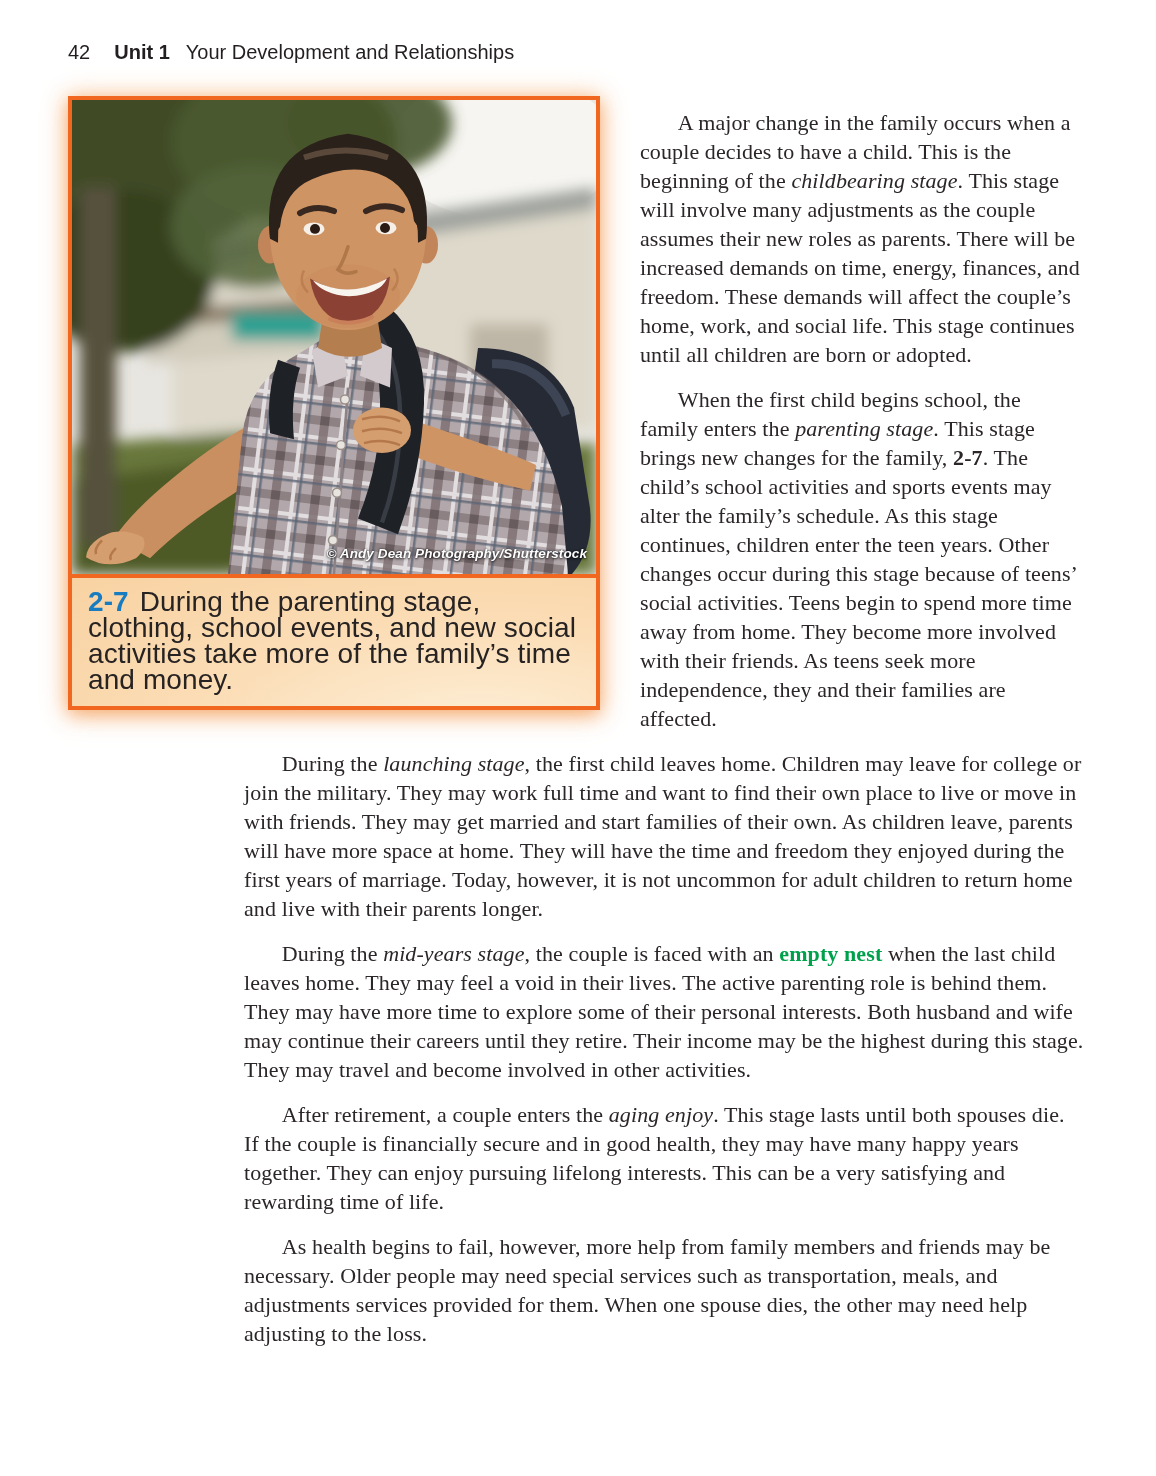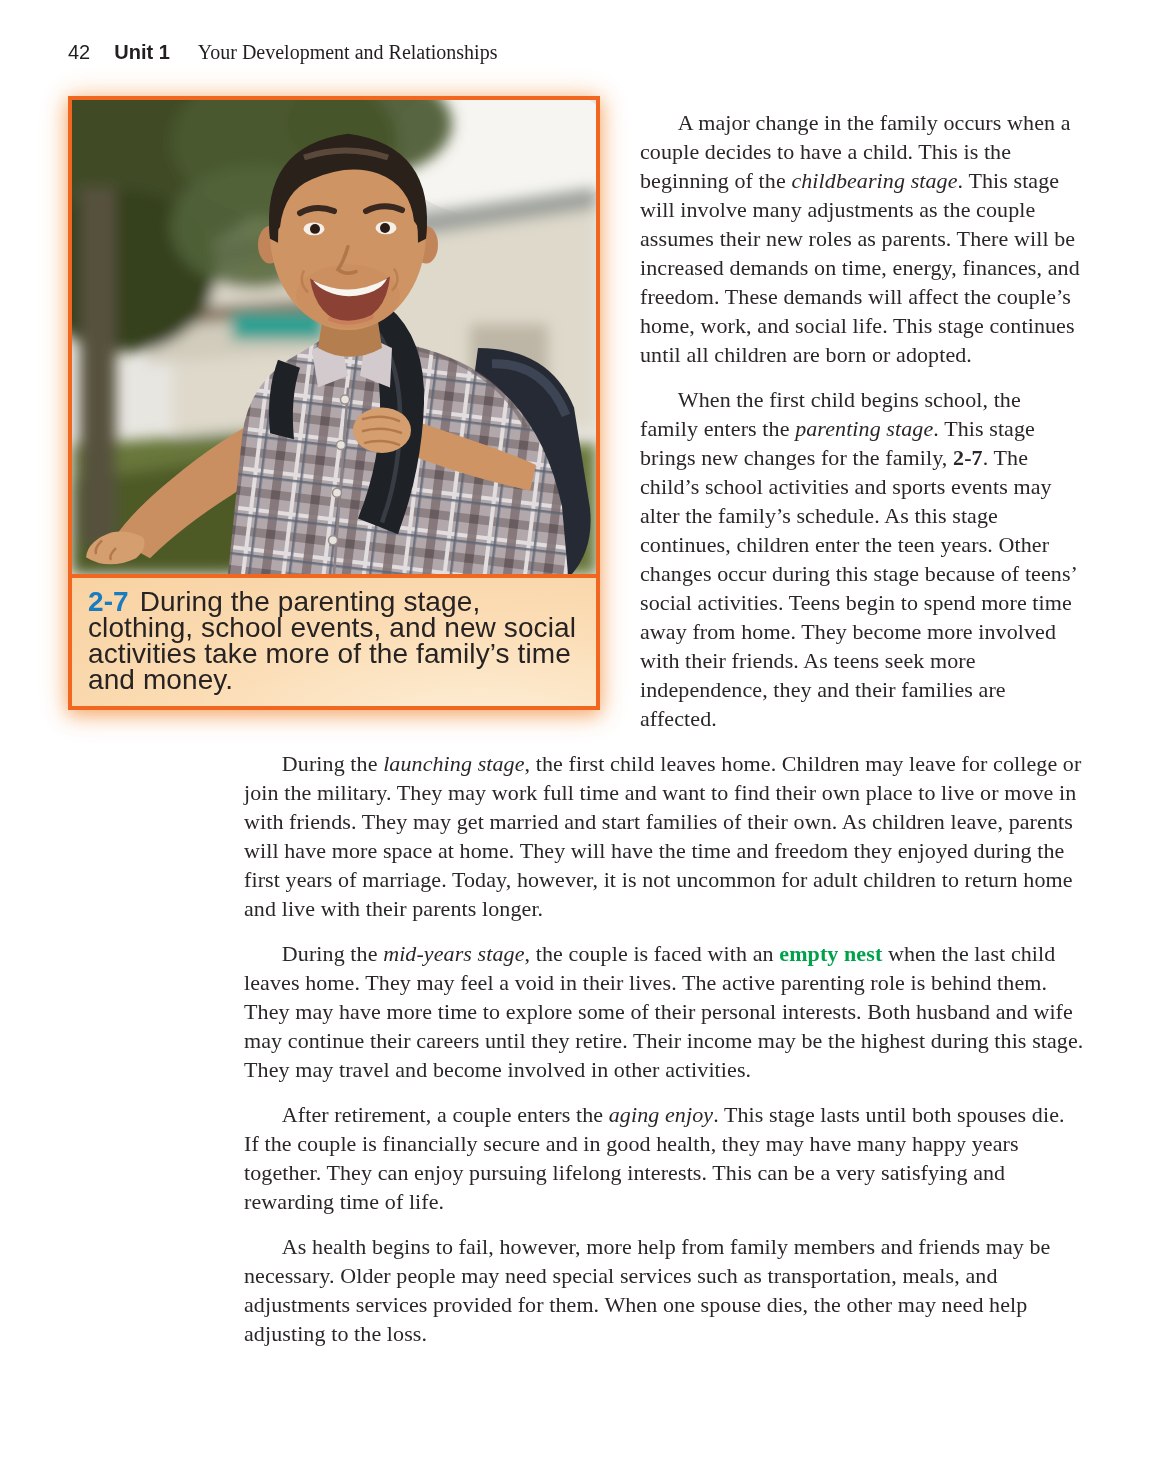--- a/index.html
+++ b/index.html
@@ -23,21 +23,21 @@
   }
   
   .page-header{
     position:absolute;top:40px;left:68px;
     font-family:"Liberation Sans",sans-serif;
     font-size:20px;line-height:24px;color:#231f20;
     white-space:nowrap;
   }
   .pg-num{font-weight:normal;}
   .unit-label{font-weight:bold;margin-left:24px;}
-  .unit-title{margin-left:28px;font-family:Liberation Serif, serif;}
+  .unit-title{margin-left:16px;}
   
   .content{
     position:absolute;top:92px;left:228px;width:872px;
     font-size:22px;line-height:29px;
     letter-spacing:0.1px;
   }
   .body-text p{margin:16px;text-indent:1.72em;}
   .body-text em{font-style:italic;}
   .body-text strong{font-weight:bold;}
   .body-text strong.term{color:var(--green);}
@@ -183,20 +183,21 @@
               <ellipse cx="314" cy="129" rx="10.5" ry="6.5" fill="#f5efe8"></ellipse>
               <circle cx="313" cy="129" r="5" fill="#2a1c15"></circle>
               <path d="M276 148 Q271 164 266 171 Q274 177 284 173" stroke="#b07748" stroke-width="3.5" fill="none" stroke-linecap="round"></path>
 
               <path d="M238 180 Q277 204 318 178 Q314 220 277 226 Q244 220 238 180 Z" fill="#8c4135"></path>
               <path d="M241 182 Q277 201 315 180 Q308 196 277 198 Q251 196 241 182 Z" fill="#f8f5ef"></path>
               <path d="M258 221 Q278 229 300 219" stroke="#c9805a" stroke-width="4" fill="none" stroke-linecap="round"></path>
               <path d="M232 172 q-6 12 4 22 M322 170 q8 12 -2 22" stroke="#b5784a" stroke-width="2.5" fill="none" opacity=".7"></path>
             </g>
           </svg>
+          <div class="credit">© Andy Dean Photography/Shutterstock</div>
         </div>
         <figcaption class="caption">
           <strong class="cap-label">2-7</strong><span class="cap-text">During the parenting stage, clothing, school events, and new social activities take more of the family’s time and money.</span>
         </figcaption>
       </div>
     </figure>
 
     <div class="body-text">
         <p><span>A major change in the family occurs when a couple decides to have a child. This is the beginning of the </span><em>childbearing stage</em><span>. This stage will involve many adjustments as the couple assumes their new roles as parents. There will be increased demands on time, energy, finances, and freedom. These demands will affect the couple’s home, work, and social life. This stage continues until all children are born or adopted.</span></p>
         <p><span>When the first child begins school, the family enters the </span><em>parenting stage</em><span>. This stage brings new changes for the family, </span><strong>2-7</strong><span>. The child’s school activities and sports events may alter the family’s schedule. As this stage continues, children enter the teen years. Other changes occur during this stage because of teens’ social activities. Teens begin to spend more time away from home. They become more involved with their friends. As teens seek more independence, they and their families are affected.</span></p>

